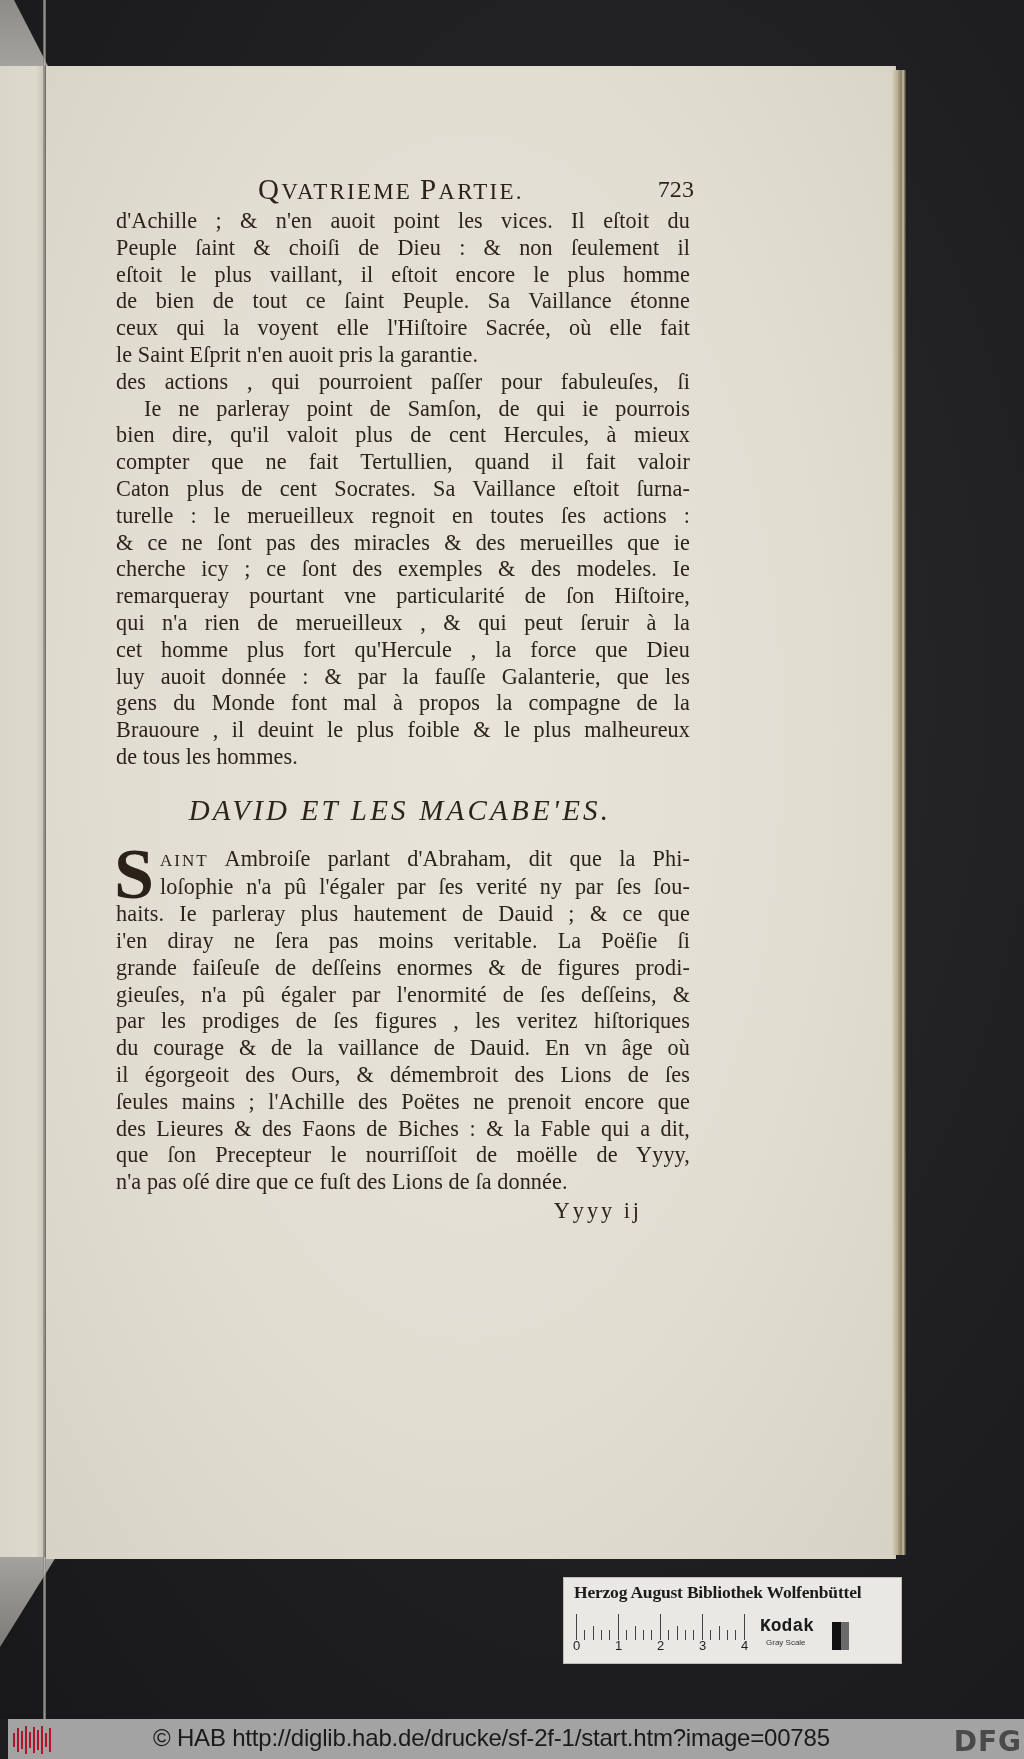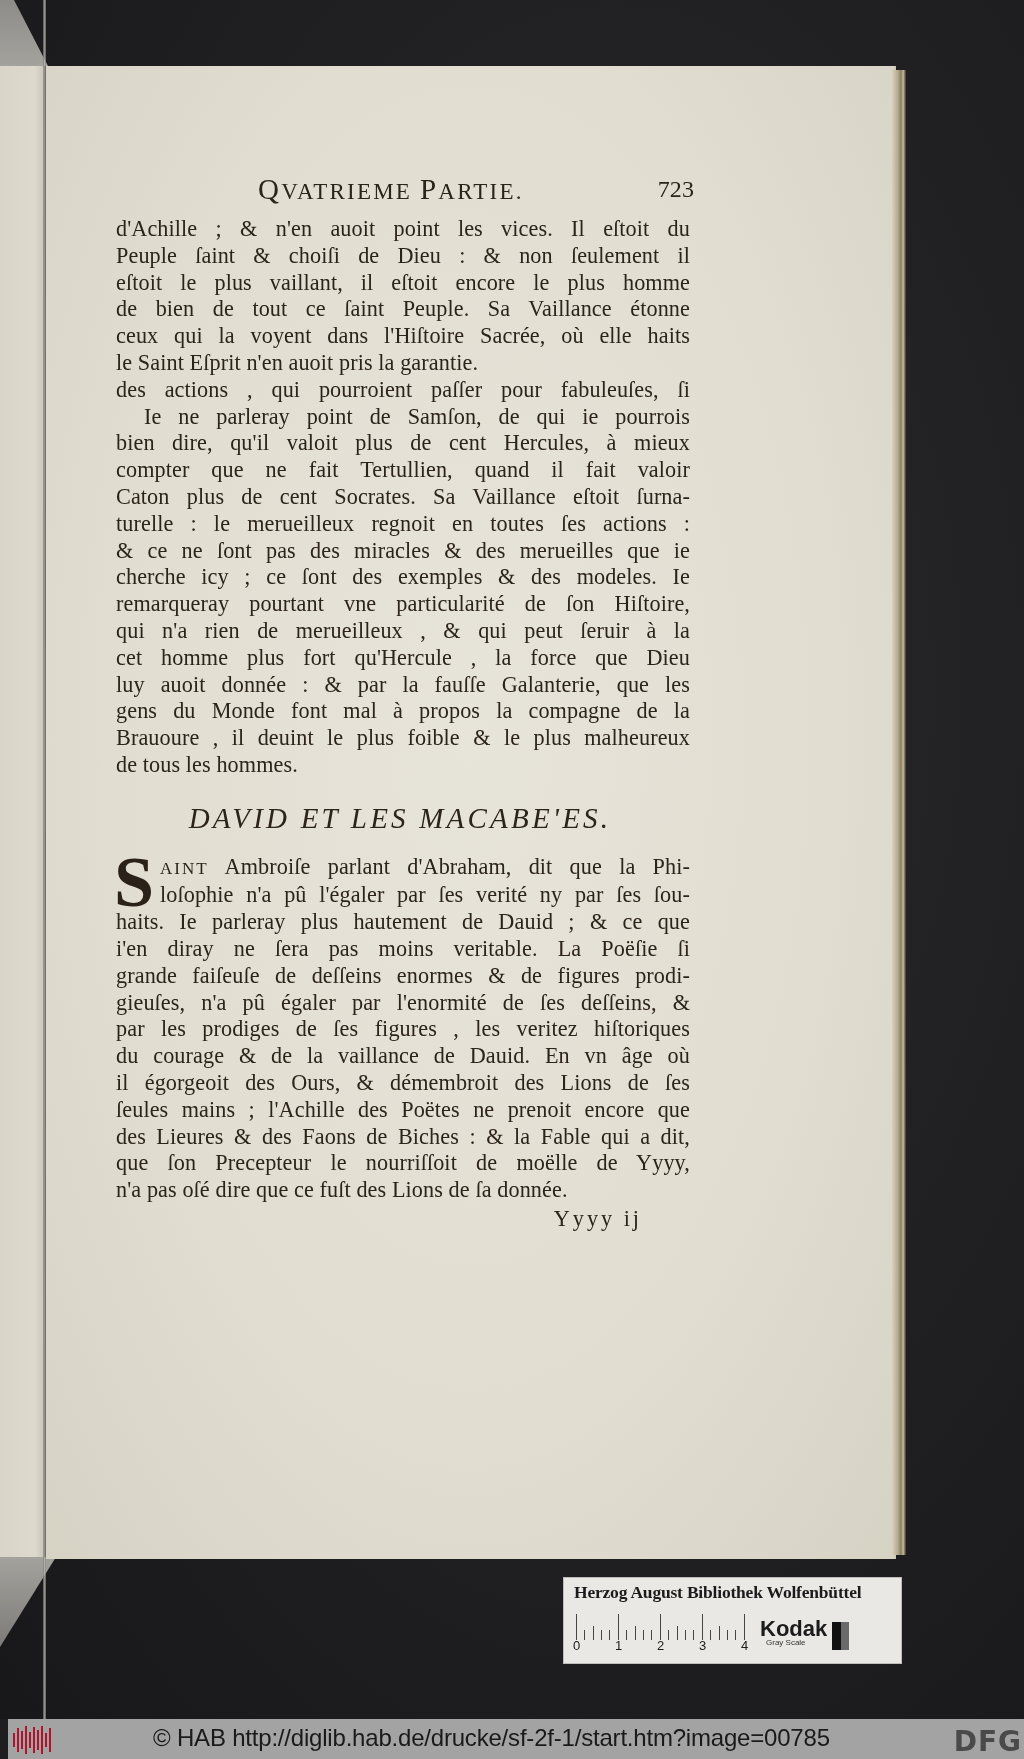--- a/index.html
+++ b/index.html
@@ -51,21 +51,21 @@
       position: absolute; left: 892px; top: 70px; width: 14px; height: 1485px;
       background: linear-gradient(90deg, #d7d1bf 0%, #b8ad90 40%, #8a7d60 65%, #c4bca6 80%, #3b3324 100%);
     }
     .text-block {
       position: absolute; left: 116px; top: 182px; width: 574px;
       color: #2b241a;
       font-size: 22.2px; line-height: 26.8px;
       letter-spacing: 0.1px;
     }
     .running-head {
-      position: relative; height: 26px; margin-bottom: 8px;
+      position: relative; height: 26px; margin-bottom: 0;
     }
     .running-head .title {
       position: absolute; left: 142px; top: -6px;
       font-size: 23px; letter-spacing: 2.2px; font-variant: small-caps;
     }
     .running-head .title .cap { font-size: 29px; }
     .running-head .folio {
       position: absolute; right: -4px; top: -6px; font-size: 24px;
     }
     .line { display: block; white-space: nowrap; text-align: justify; text-align-last: justify; }
@@ -93,21 +93,21 @@
       font-family: "Liberation Serif", serif; color: #1b1b1b;
     }
     .cc-title {
       position: absolute; left: 10px; top: 4px; font-weight: bold; font-size: 17.5px; letter-spacing: -0.2px;
     }
     .cc-ruler { position: absolute; left: 12px; top: 36px; width: 170px; height: 26px; }
     .cc-ruler .tick { position: absolute; bottom: 0; width: 1px; background: #444; }
     .cc-nums { position: absolute; left: 8px; top: 60px; width: 180px; font-family: "Liberation Sans", sans-serif; font-size: 13px; }
     .cc-nums span { position: absolute; }
     .cc-kodak {
-      position: absolute; left: 196px; top: 38px; font-family: Liberation Sans, sans-serif; font-weight: bold; font-size: 22px; text-align: right;
+      position: absolute; left: 196px; top: 38px; font-family: Liberation Mono, monospace; font-weight: bold; font-size: 18px; text-align: right;
     }
     .cc-gray { position: absolute; left: 202px; top: 60px; font-family: "Liberation Sans", sans-serif; font-size: 8px; color: #333; }
     .cc-swatch { position: absolute; left: 268px; top: 44px; width: 26px; height: 28px; display: flex; }
     .cc-swatch i { flex: 1; display: block; }
     
     .footer {
       position: absolute; left: 0; top: 1719px; width: 1024px; height: 52px; background: #a3a3a3;
       font-family: "Liberation Sans", sans-serif;
       margin-left: 8px;
     }
@@ -137,21 +137,21 @@
   <div class="running-head">
     <span class="title"><span class="cap">Q</span><span>VATRIEME</span>&nbsp;<span class="cap">P</span><span>ARTIE.</span></span>
     <span class="folio">723</span>
   </div>
 
   <div>
     <span class="line">d'Achille ; &amp; n'en auoit point les vices. Il eſtoit du</span>
     <span class="line">Peuple ſaint &amp; choiſi de Dieu : &amp; non ſeulement il</span>
     <span class="line">eſtoit le plus vaillant, il eſtoit encore le plus homme</span>
     <span class="line">de bien de tout ce ſaint Peuple. Sa Vaillance étonne</span>
-    <span class="line">ceux qui la voyent dans l'Hiſtoire Sacrée, où elle haits</span>
+    <span class="line">ceux qui la voyent elle l'Hiſtoire Sacrée, où elle fait</span>
     <span class="line last">le Saint Eſprit n'en auoit pris la garantie.</span>
     <span class="line">des actions , qui pourroient paſſer pour fabuleuſes, ſi</span>
   </div>
 
   <div>
     <span class="line indent">Ie ne parleray point de Samſon, de qui ie pourrois</span>
     <span class="line">bien dire, qu'il valoit plus de cent Hercules, à mieux</span>
     <span class="line">compter que ne fait Tertullien, quand il fait valoir</span>
     <span class="line">Caton plus de cent Socrates. Sa Vaillance eſtoit ſurna-</span>
     <span class="line">turelle : le merueilleux regnoit en toutes ſes actions :</span>

